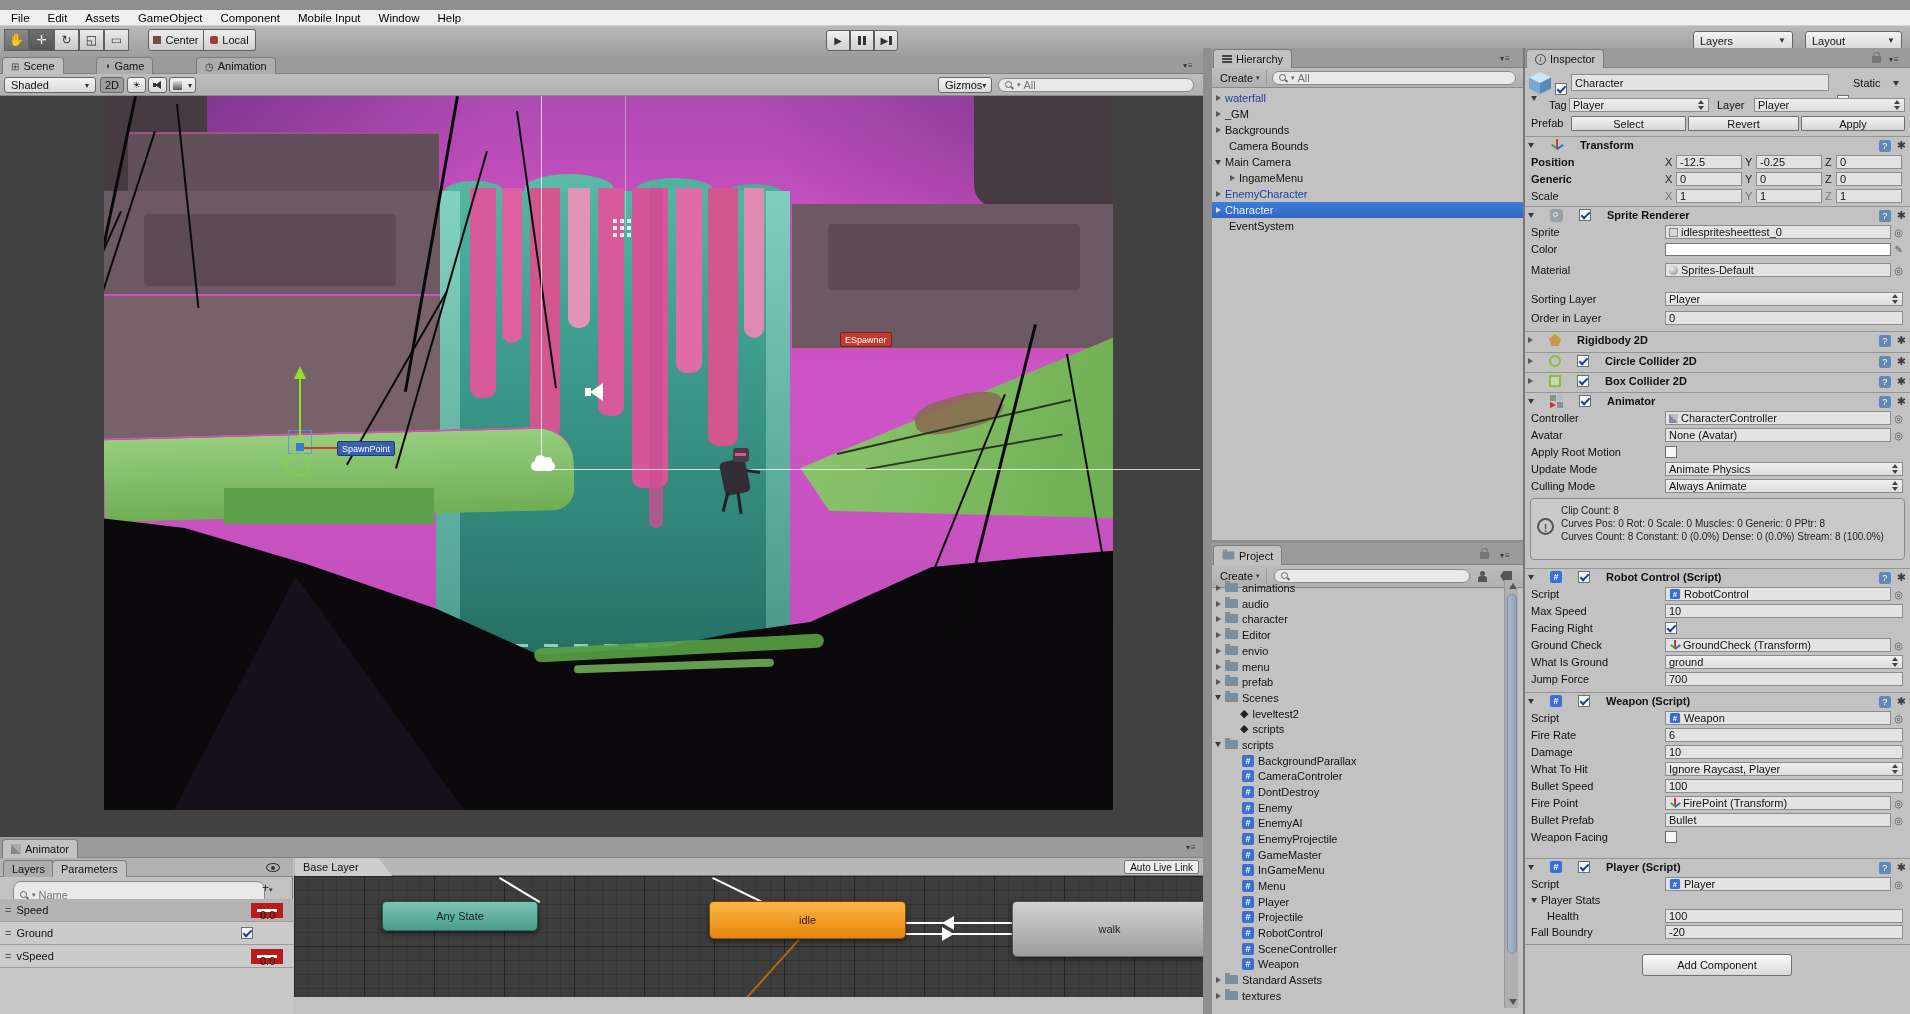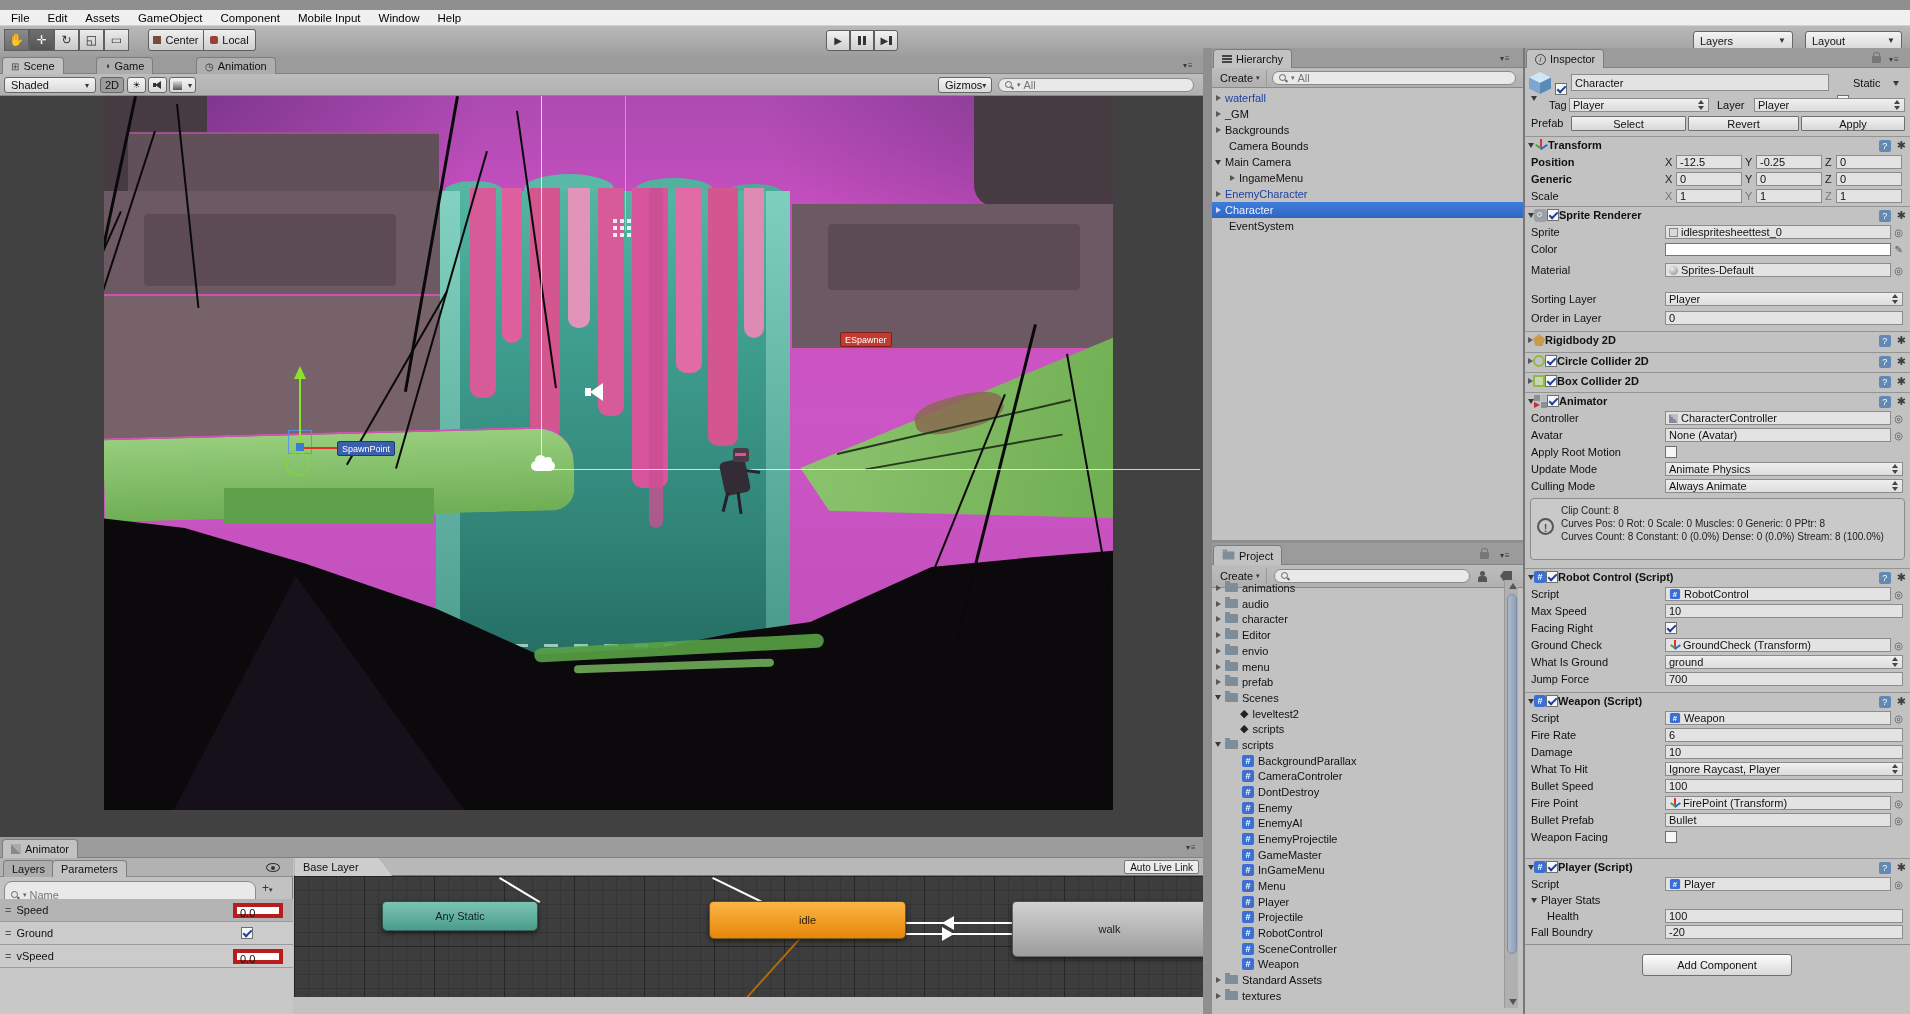--- a/index.html
+++ b/index.html
@@ -53,35 +53,35 @@
   .prow{position:absolute;height:15px;display:flex;align-items:center;gap:4px;font-size:11px;width:100%}
   
   .irow{position:absolute;left:0;width:385px;height:16px;padding-left:6px;display:flex;align-items:center;font-size:11px;color:#101010}
   .irow .lab{width:134px;flex:none;white-space:nowrap;overflow:hidden}
   .valzone{position:relative;width:238px;height:15px;flex:none;display:flex;align-items:center}
   .txt,.objfld,.dropfld{width:100%;height:14px;background:#e3e3e3;border:1px solid #8c8c8c;font-size:11px;line-height:12px;padding:0 3px;color:#111;white-space:nowrap;overflow:hidden;display:flex;align-items:center;gap:3px}
   .objfld{width:226px}
   .dropfld{background:linear-gradient(#efefef,#ddd)}
   .dropfld .ud{margin-left:auto}
   .dot{position:absolute;right:0;font-size:10px;color:#555}
-  .chdr{position:absolute;left:0;width:385px;height:17px;border-top:1px solid #949494;background:#c2c2c2;display:flex;align-items:center;gap:0;padding-left:3px}
+  .chdr{position:absolute;left:0;width:385px;height:17px;border-top:1px solid #949494;background:#c2c2c2;display:flex;align-items:center;gap:16px;padding-left:3px}
   .chdr .ttl{font-weight:bold;font-size:11px}
   .hicons{position:absolute;right:4px;top:2px;display:flex;gap:6px;align-items:center}
   .axl{width:11px;font-size:11px;color:#222;flex:none}
   .axb{width:66px;height:14px;background:#e3e3e3;border:1px solid #8c8c8c;font-size:11px;line-height:12px;padding:0 3px;margin-right:3px;flex:none;overflow:hidden}
   .minibtn{height:15px;background:linear-gradient(#f3f3f3,#d7d7d7);border:1px solid #6f6f6f;font-size:11px;text-align:center;line-height:14px;position:absolute;border-radius:1px}
   
   .pst{position:absolute;border-radius:0 0 10px 10px}
   .br{position:absolute;background:#0a090a;transform-origin:top left}
   .gizlabel{position:absolute;height:15px;border-radius:2px;color:#fff;font-size:9px;display:flex;align-items:center;justify-content:center;padding:0 4px}
   
   .state{position:absolute;border-radius:5px;border:1px solid rgba(0,0,0,.5);box-shadow:0 2px 5px rgba(0,0,0,.55);display:flex;align-items:center;justify-content:center;font-size:11px}
   .tline{position:absolute;height:2px;background:#fff;transform-origin:left top}
   .arow{position:absolute;height:23px;display:flex;align-items:center;border-bottom:1px solid #9c9c9c;font-size:11px;width:293px}
-  .pvbox{position:absolute;right:10px;width:50px;height:15px;background:#ffffff;border:4px solid #b91c1c;font-size:11px;line-height:13px;padding:0 3px}
+  .pvbox{position:absolute;right:10px;width:32px;height:15px;background:#ffffff;border:6px solid #b91c1c;font-size:11px;line-height:13px;padding:0 3px}
 </style>
 </head>
 <body>
 
 <div id="app">
 
 
   <div class="abs menubar">
     <span>File</span>
     <span>Edit</span>
@@ -288,21 +288,21 @@
 
     <div class="abs" style="left:0;top:21px;width:293px;height:156px;background:#c2c2c2;border-right:1px solid #7c7c7c">
       <div class="abs" style="left:0;top:0;width:293px;height:19px;background:#b2b2b2;border-bottom:1px solid #8a8a8a"></div>
       <div class="tab inactive" style="left:3px;top:2px;height:17px">
           <span>Layers</span>
         </div>
       <div class="tab" style="left:52px;top:2px;height:17px">
           <span>Parameters</span>
         </div>
       <div class="abs eye" style="left:266px;top:5px"></div>
-      <div class="oval" style="left:4px;top:23px;width:252px;height:28px">
+      <div class="oval" style="left:13px;top:23px;width:252px;height:28px">
         <span class="mag"></span>
           <span style="font-size:7px;color:#666">▾</span>
         <span>Name</span>
       </div>
       <div class="abs" style="left:262px;top:23px;font-size:12px;color:#333"><span>+</span><span style="font-size:7px">▾</span></div>
       <div class="arow" style="top:41px;background:#b4b4b4">
         <span style="color:#555;padding:0 5px">=</span>
         <span>Speed</span>
         <span class="pvbox">0.0</span>
       </div>
@@ -330,21 +330,21 @@
 
     <div class="abs" style="left:294px;top:39px;width:909px;height:121px;overflow:hidden;background-color:#3d3d3d;background-image:linear-gradient(rgba(0,0,0,.28) 1px,transparent 1px),linear-gradient(90deg,rgba(0,0,0,.28) 1px,transparent 1px),linear-gradient(rgba(0,0,0,.13) 1px,transparent 1px),linear-gradient(90deg,rgba(0,0,0,.13) 1px,transparent 1px);background-size:70px 70px,70px 70px,14px 14px,14px 14px">
       <div class="tline" style="left:206px;top:1px;width:47px;transform:rotate(31deg)"></div>
       <div class="tline" style="left:419px;top:1px;width:57px;transform:rotate(26deg)"></div>
       <div class="tline" style="left:612px;top:46px;width:106px"></div>
       <div class="tline" style="left:612px;top:57px;width:106px"></div>
       <div class="abs" style="left:648px;top:40px;width:0;height:0;border-top:7px solid transparent;border-bottom:7px solid transparent;border-right:12px solid #fff"></div>
       <div class="abs" style="left:648px;top:51px;width:0;height:0;border-top:7px solid transparent;border-bottom:7px solid transparent;border-left:12px solid #fff"></div>
       <div class="tline" style="left:506px;top:64px;width:78px;background:#b06a10;transform:rotate(132deg)"></div>
       <div class="state" style="left:88px;top:25px;width:156px;height:30px;background:linear-gradient(#7cc4b4,#4a9c8c);color:#13211f">
-          <span>Any Static</span>
+          <span>Any State</span>
         </div>
       <div class="state" style="left:415px;top:25px;width:197px;height:38px;background:linear-gradient(#fbb545,#e8860b);color:#2a1a05">
           <span>idle</span>
         </div>
       <div class="state" style="left:718px;top:25px;width:195px;height:56px;background:linear-gradient(#d2d2d2,#9c9c9c);color:#1d1d1d">
           <span>walk</span>
         </div>
     </div>
 
   </div>

